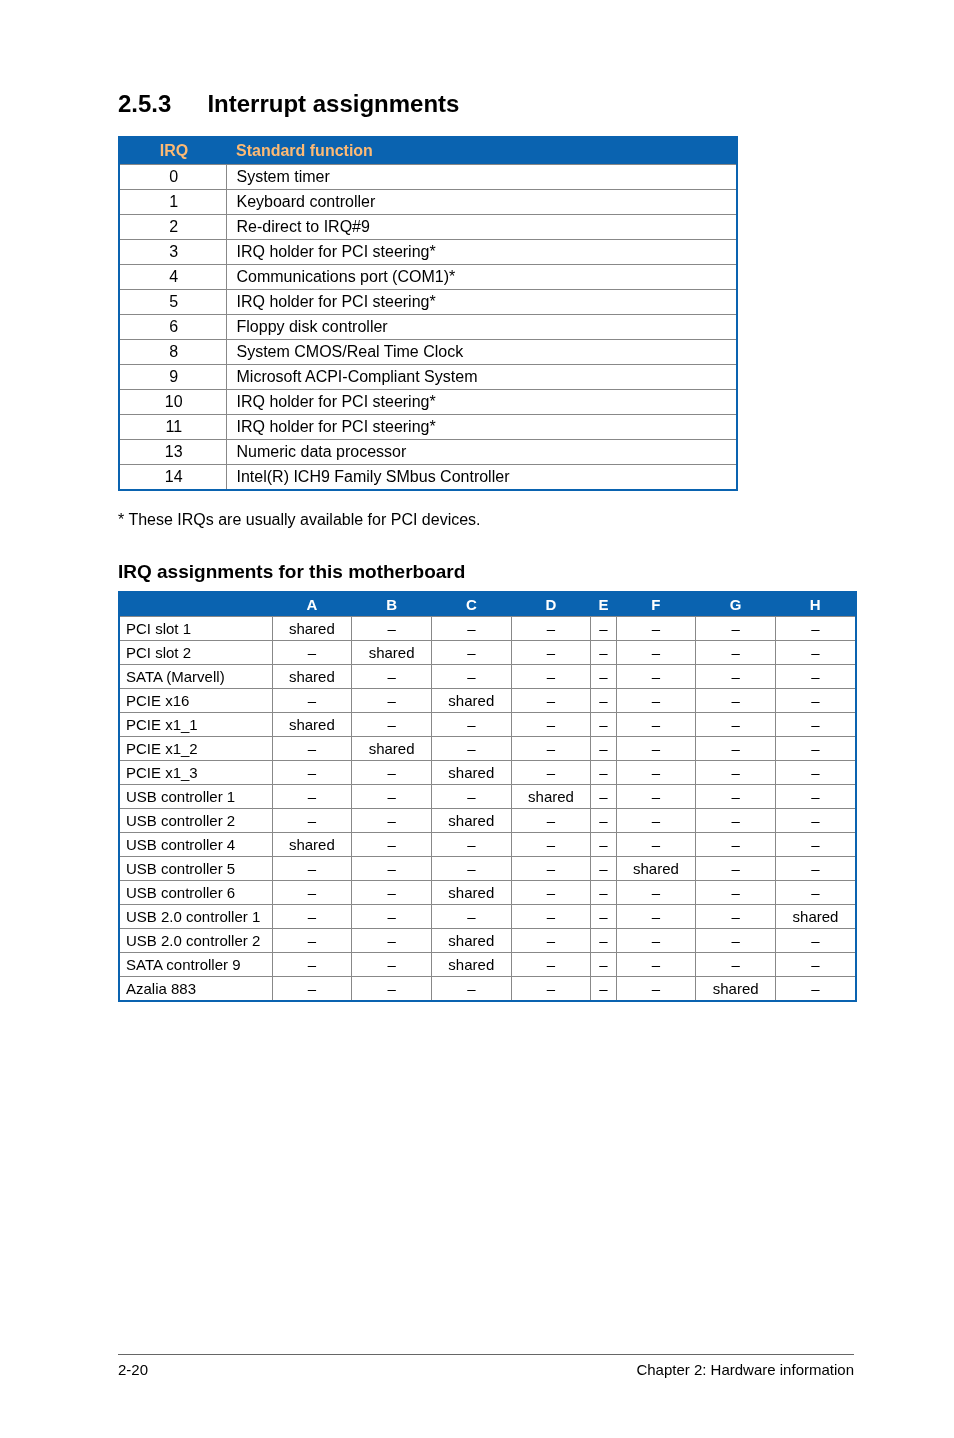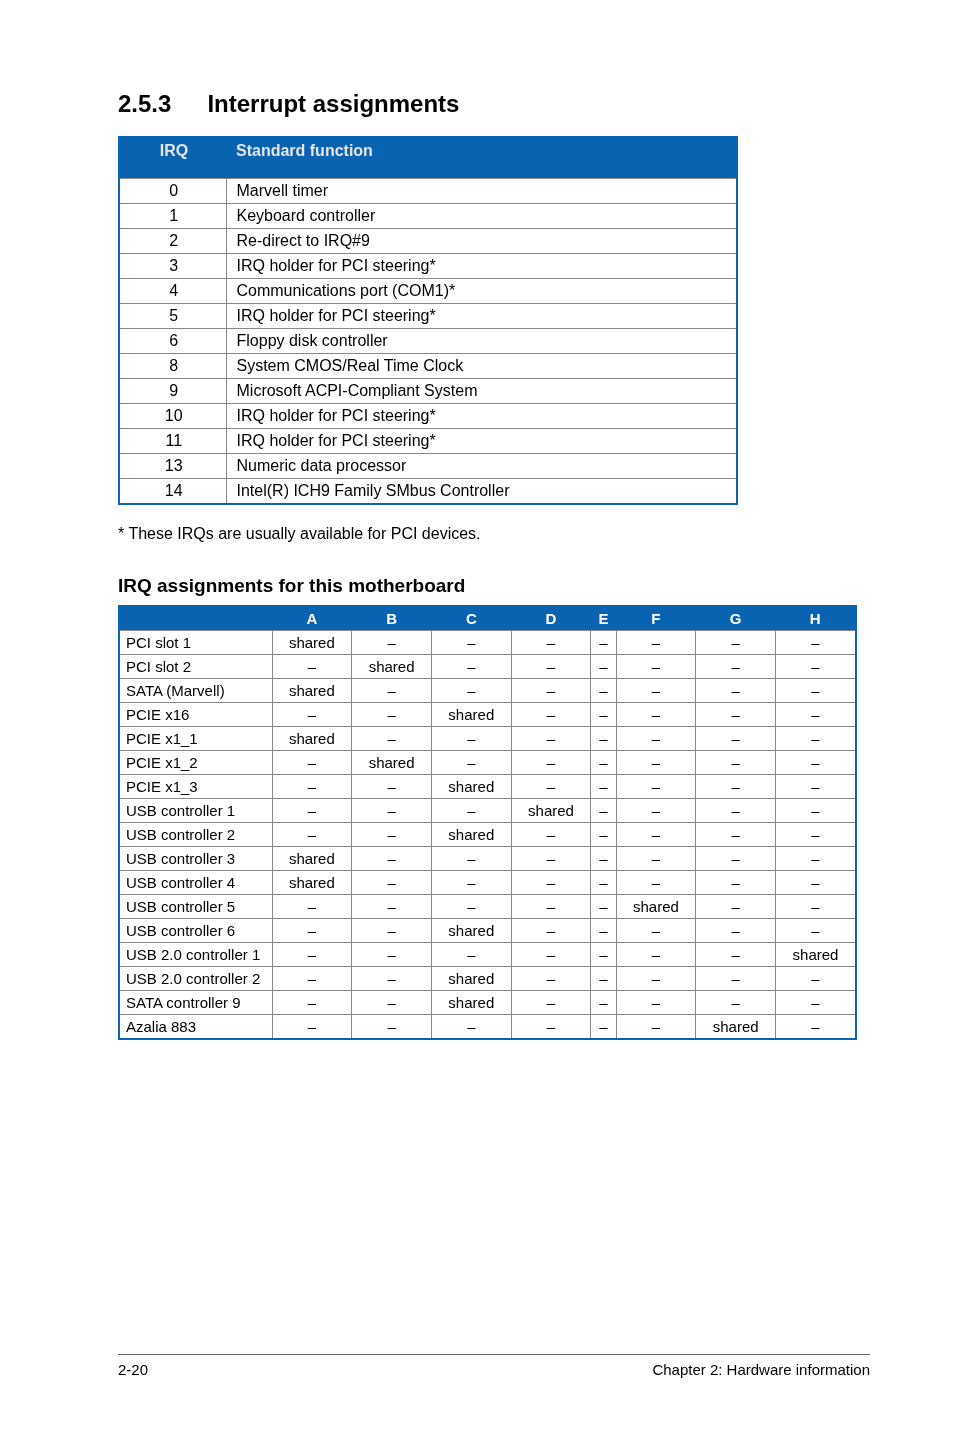--- a/index.html
+++ b/index.html
@@ -28,25 +28,25 @@
   }
   table {
     border-collapse: collapse;
   }
   .irq-table {
     width: 620px;
     border: 2px solid #0a63b0;
   }
   .irq-table th {
     background: #0a63b0;
-    color: #e5e5e5;
+    color: #fdba74;
     font-weight: bold;
     font-size: 16px;
     text-align: left;
-    padding: 4px 8px 18px 10px;
+    padding: 4px 8px 4px 10px;
   }
   .irq-table th.col-irq {
     width: 88px;
     text-align: center;
   }
   .irq-table td {
     border-top: 1px solid #888;
     border-left: 1px solid #888;
     padding: 3px 8px 3px 10px;
     font-size: 16px;
@@ -90,21 +90,21 @@
   }
   .assign-table td.col-device {
     text-align: left;
     padding-left: 6px;
     border-left: none;
   }
   .footer {
     position: absolute;
     bottom: 60px;
     left: 118px;
-    right: 84px;
+    right: 100px;
     border-top: 1px solid #666;
     padding-top: 6px;
     font-size: 15px;
     display: flex;
     justify-content: space-between;
   }
 </style>
 </head>
 <body>
 
@@ -117,21 +117,21 @@
   <table class="irq-table">
     <thead>
       <tr>
         <th class="col-irq">IRQ</th>
         <th>Standard function</th>
       </tr>
     </thead>
     <tbody id="irq-body">
         <tr>
           <td class="col-irq">0</td>
-          <td>Marvell timer</td>
+          <td>System timer</td>
         </tr>
         <tr>
           <td class="col-irq">1</td>
           <td>Keyboard controller</td>
         </tr>
         <tr>
           <td class="col-irq">2</td>
           <td>Re-direct to IRQ#9</td>
         </tr>
         <tr>
@@ -289,31 +289,20 @@
           <td>–</td>
           <td>–</td>
           <td>shared</td>
           <td>–</td>
           <td>–</td>
           <td>–</td>
           <td>–</td>
           <td>–</td>
         </tr>
         <tr>
-          <td class="col-device">USB controller 3</td>
-          <td>shared</td>
-          <td>–</td>
-          <td>–</td>
-          <td>–</td>
-          <td>–</td>
-          <td>–</td>
-          <td>–</td>
-          <td>–</td>
-        </tr>
-        <tr>
           <td class="col-device">USB controller 4</td>
           <td>shared</td>
           <td>–</td>
           <td>–</td>
           <td>–</td>
           <td>–</td>
           <td>–</td>
           <td>–</td>
           <td>–</td>
         </tr>

